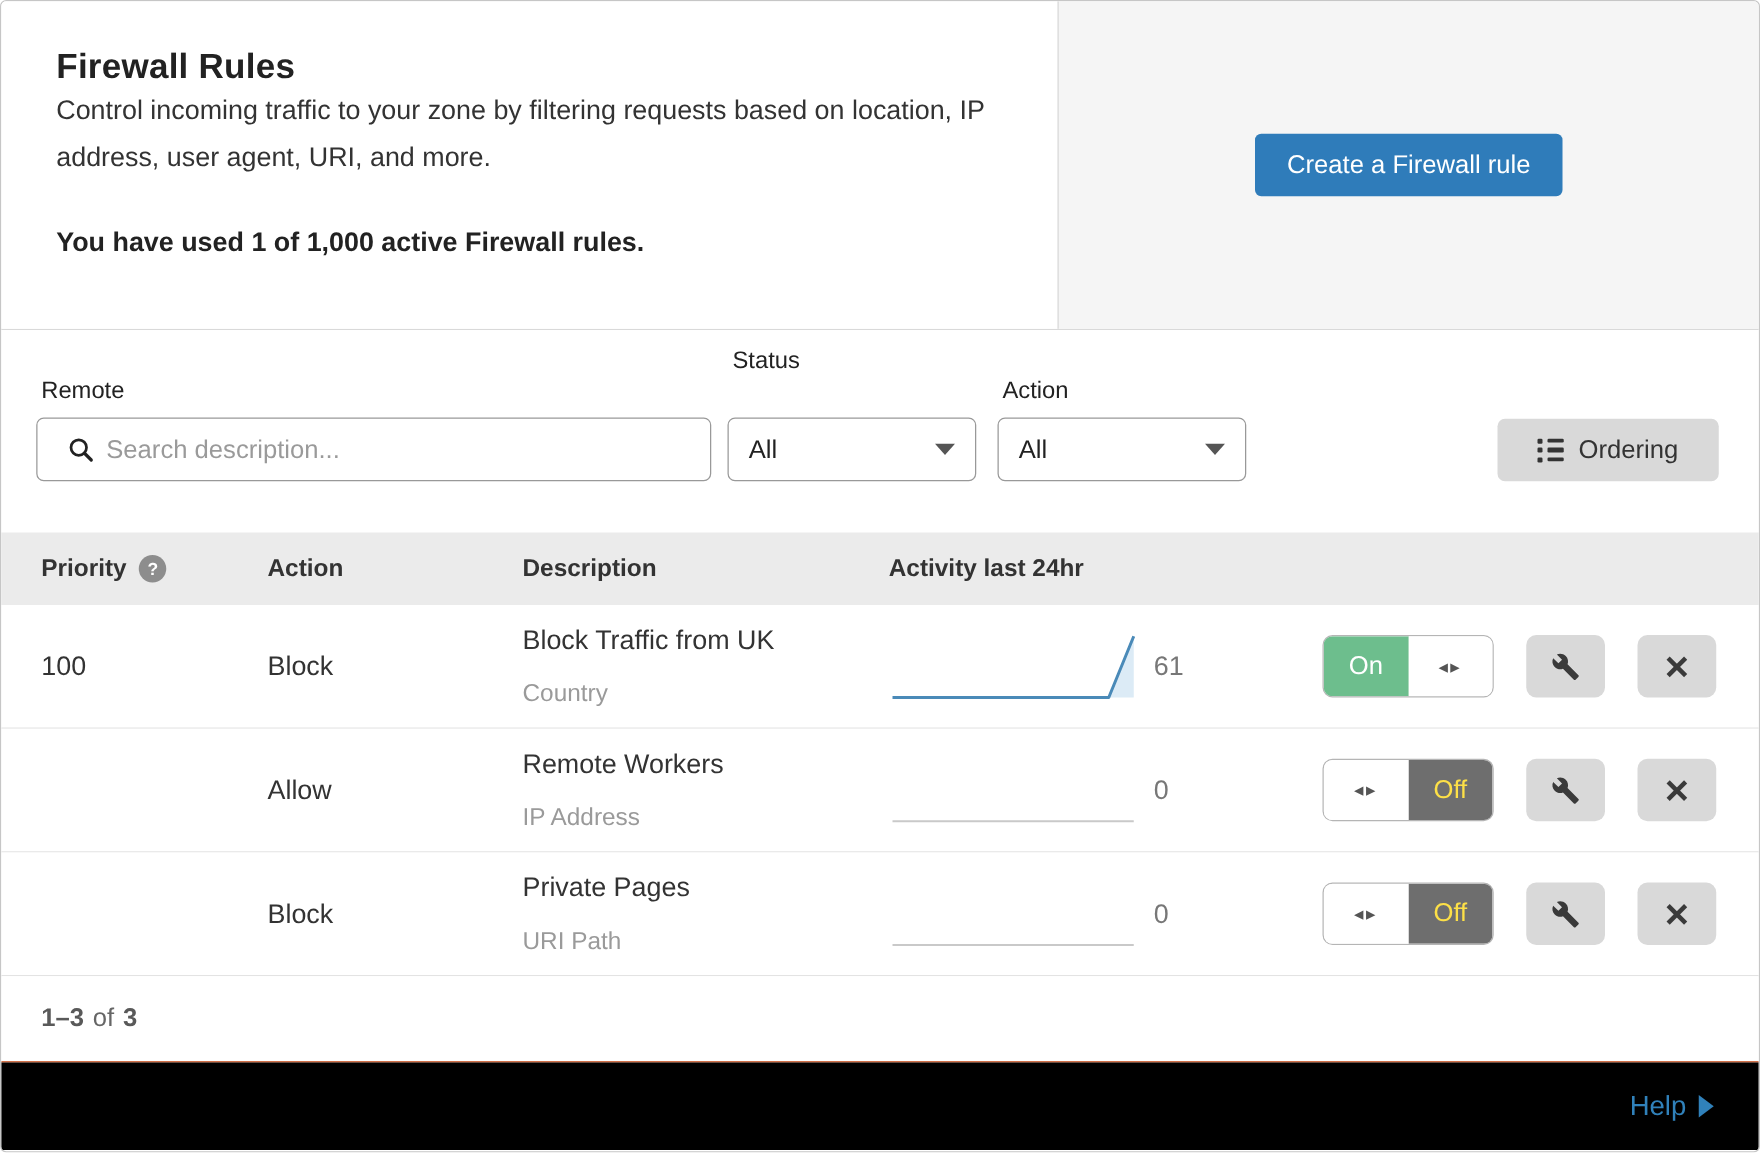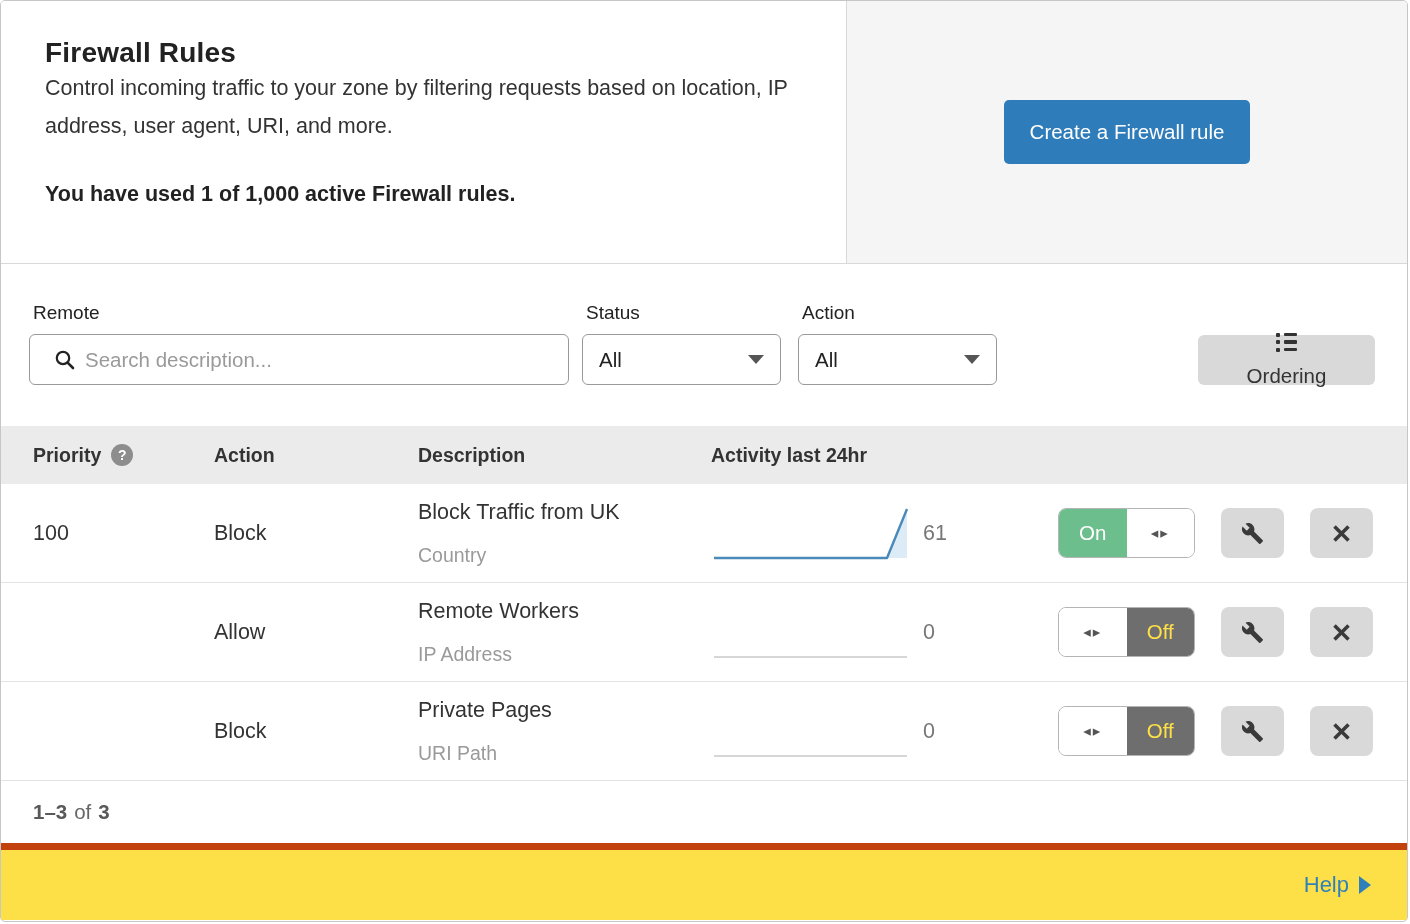--- a/index.html
+++ b/index.html
@@ -22,21 +22,21 @@
   .page-title { font-size: 28px; font-weight: bold; color: #222; letter-spacing: 0.2px; }
   .page-desc { font-size: 21.5px; line-height: 38px; color: #333; max-width: 768px; }
   .usage-note { margin-top: 37px; font-size: 21.5px; font-weight: bold; color: #222; }
   .top-right {
     flex: 1; background: #f5f5f5; border-left: 1px solid #d9d9d9;
     display: flex; align-items: center; justify-content: center;
   }
   .btn-primary {
     background: #2f7cba; color: #fff; border: none; border-radius: 5px;
     font-family: "Liberation Sans", sans-serif;
-    font-size: 20.5px; padding: 0 26px; height: 64px; cursor: pointer;
+    font-size: 20.5px; padding: 0 26px; height: 50px; cursor: pointer;
   }
 
   
   .filters { display: flex; align-items: flex-end; padding: 0 32px 0 28px; height: 162px; background: #fff; }
   .filter-block { display: flex; flex-direction: column; margin-bottom: 41px; }
   .filter-label { font-size: 19px; color: #222; margin: 0 0 10px 4px; }
   .search-box {
     width: 540px; height: 51px; border: 1px solid #999; border-radius: 6px;
     display: flex; align-items: center; padding: 0 24px; background: #fff;
   }
@@ -49,27 +49,27 @@
   .select-box {
     width: 199px; height: 51px; border: 1px solid #999; border-radius: 6px;
     display: flex; align-items: center; justify-content: space-between;
     padding: 4px 16px; font-size: 20.5px; color: #222; background: #fff; cursor: pointer;
   }
   .caret-down {
     width: 0; height: 0;
     border-left: 8px solid transparent; border-right: 8px solid transparent;
     border-top: 9px solid #555;
   }
-  .gap13 { margin-left: 13px; } .gap17 { margin-left: 17px; }
+  .gap13 { margin-left: 13px; gap: 24px; } .gap17 { margin-left: 17px; }
   .btn-ordering {
     margin-left: auto; margin-bottom: 41px;
     width: 177px; height: 50px; border: none; border-radius: 6px;
     background: #d9d9d9; color: #333; font-family: "Liberation Sans", sans-serif;
     font-size: 20.5px; display: flex; align-items: center; justify-content: center;
-    gap: 12px; cursor: pointer; flex-direction: column;
+    gap: 12px; cursor: pointer;
   }
   .list-icon { display: flex; flex-direction: column; gap: 3.5px; }
   .list-icon .li-row { display: flex; align-items: center; gap: 3.5px; }
   .list-icon .dot { width: 4px; height: 4px; background: #333; border-radius: 1px; }
   .list-icon .bar { width: 13px; height: 3.5px; background: #333; border-radius: 1px; }
 
   
   .grid-row {
     display: grid;
     grid-template-columns: 181px 204px 293px 212px 66px 1fr;
@@ -104,28 +104,28 @@
 
   .icon-btn {
     width: 63px; height: 50px; border: none; border-radius: 8px;
     background: #d9d9d9; display: flex; align-items: center; justify-content: center;
     cursor: pointer;
   }
 
   
   .pagination {
     height: 69px; display: flex; align-items: center; padding-left: 32px;
-    font-size: 20.5px; color: #666; border-bottom: 7px solid #c2410c; background: #fff;
+    font-size: 20.5px; color: #666; border-bottom: 1px solid #c2410c; background: #fff;
   }
   .pagination b { color: #595959; margin: 0 6px 0 0; }
   .pagination b:first-child { margin-right: 7px; }
   .pagination .of { margin-right: 7px; }
   .help-bar {
     height: 70px; display: flex; justify-content: flex-end;
-    padding-right: 36px; background: #fde047;
+    padding-right: 36px; background: #000000;
   }
   .help-link {
     display: flex; align-items: center; gap: 10px; color: #3081ba;
     font-size: 22px; text-decoration: none; cursor: pointer;
   }
   .help-arrow {
     width: 0; height: 0;
     border-top: 9px solid transparent; border-bottom: 9px solid transparent;
     border-left: 12px solid #3081ba;
   }

